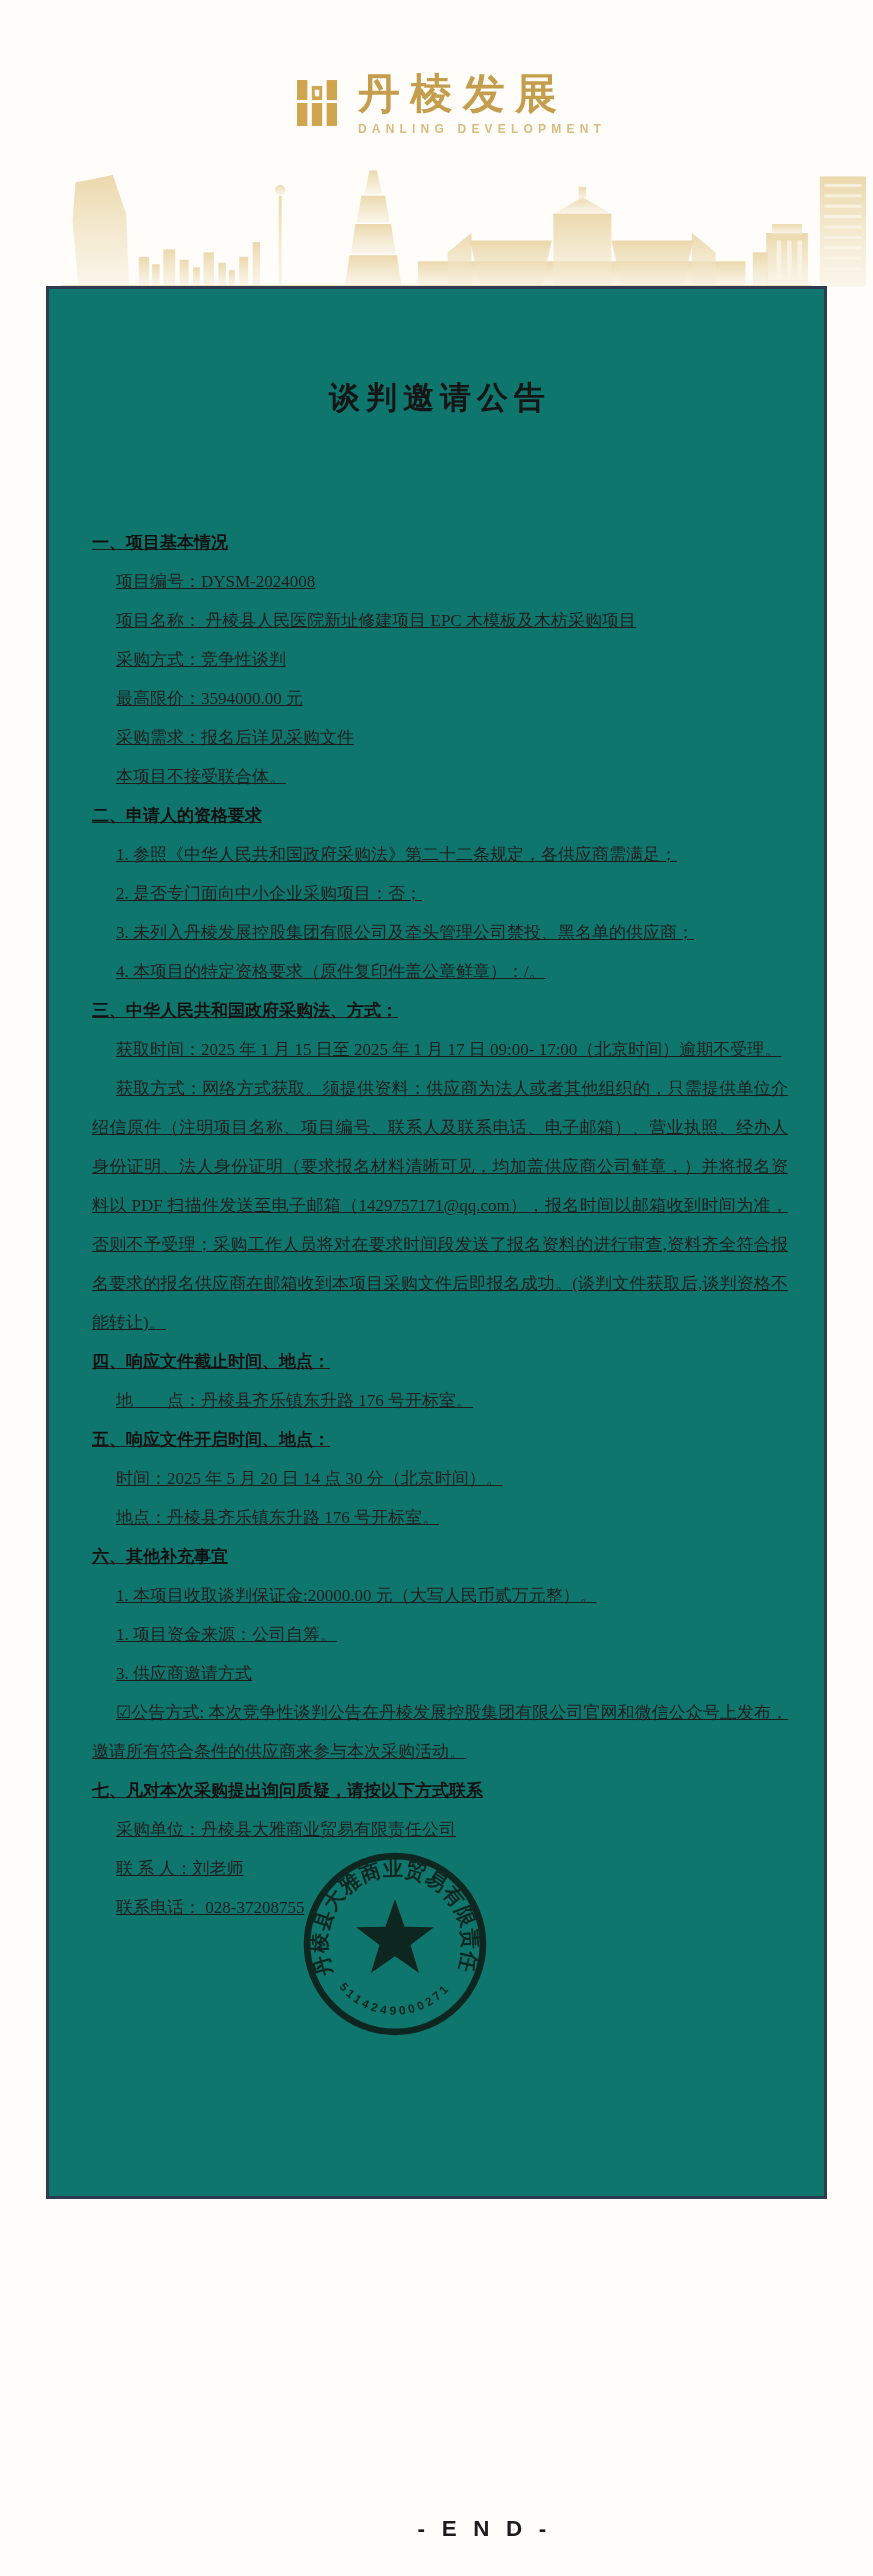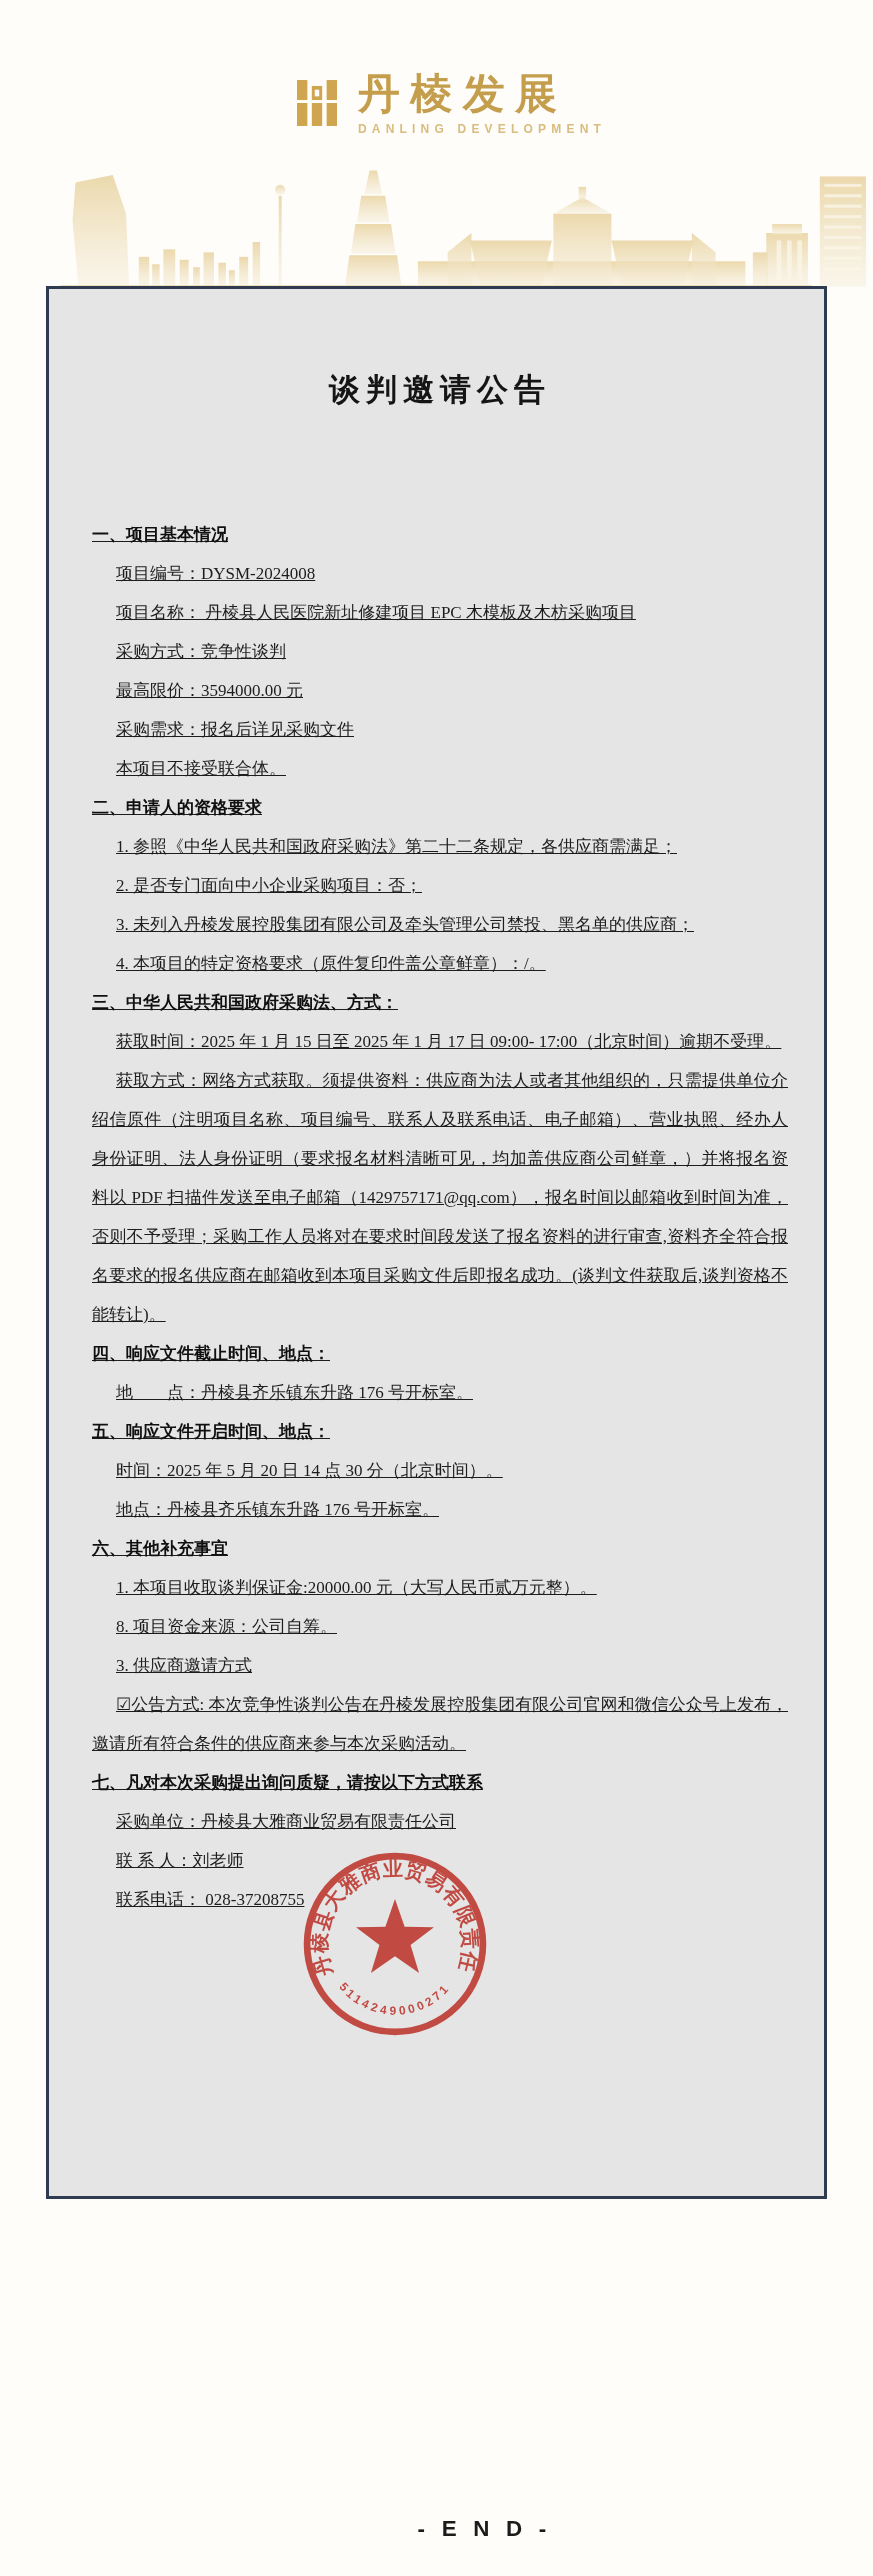--- a/index.html
+++ b/index.html
@@ -13,21 +13,21 @@
   .brand-cn{font-family:"Liberation Serif","DejaVu Serif",serif;font-weight:bold;
             font-size:42px;letter-spacing:10.4px;color:#c59e4d;line-height:1.05;}
   .brand-en{font-family:"Liberation Sans","DejaVu Sans",sans-serif;font-size:12px;
             letter-spacing:5.2px;color:#d9bc7f;margin-top:6px;text-align:left;font-weight:bold;}
 
   
   .skyline{position:absolute;top:169px;left:0;width:873px;height:131px;}
 
   
   .doc-box{position:absolute;left:46px;top:286px;width:781px;height:1913px;box-sizing:border-box;
-           border:3px solid #2f3b50;background:#e5e5e5;padding:8px 36px 0 43px;}
+           border:3px solid #2f3b50;background:#0f766e;padding:16px 36px 0 43px;}
   .doc-title{margin:70px 0 0;text-align:center;font-family:"Liberation Sans","DejaVu Sans",sans-serif;
              font-size:31px;font-weight:bold;color:#151515;letter-spacing:6px;line-height:45px;}
   .doc-body{margin-top:103px;font-size:17px;line-height:39px;color:#1d1d1d;text-decoration:underline;}
   .doc-body .h{font-family:"Liberation Sans","DejaVu Sans",sans-serif;font-weight:bold;color:#101010;}
   .doc-body .p{text-indent:24px;}
   .doc-body .pw{text-indent:24px;text-align:justify;}
 
   
   .stamp{position:absolute;left:300px;top:1849px;width:190px;height:190px;
          opacity:.88;mix-blend-mode:multiply;pointer-events:none;}
@@ -147,21 +147,21 @@
       <div class="h">三、中华人民共和国政府采购法、方式：</div>
       <div class="pw">获取时间：2025 年 1 月 15 日至 2025 年 1 月 17 日 09:00- 17:00（北京时间）逾期不受理。</div>
       <div class="pw">获取方式：网络方式获取。须提供资料：供应商为法人或者其他组织的，只需提供单位介绍信原件（注明项目名称、项目编号、联系人及联系电话、电子邮箱）、营业执照、经办人身份证明、法人身份证明（要求报名材料清晰可见，均加盖供应商公司鲜章，）并将报名资料以 PDF 扫描件发送至电子邮箱（1429757171@qq.com），报名时间以邮箱收到时间为准，否则不予受理；采购工作人员将对在要求时间段发送了报名资料的进行审查,资料齐全符合报名要求的报名供应商在邮箱收到本项目采购文件后即报名成功。(谈判文件获取后,谈判资格不能转让)。</div>
       <div class="h">四、响应文件截止时间、地点：</div>
       <div class="p">地　　点：丹棱县齐乐镇东升路 176 号开标室。</div>
       <div class="h">五、响应文件开启时间、地点：</div>
       <div class="p">时间：2025 年 5 月 20 日 14 点 30 分（北京时间）。</div>
       <div class="p">地点：丹棱县齐乐镇东升路 176 号开标室。</div>
       <div class="h">六、其他补充事宜</div>
       <div class="p">1.  本项目收取谈判保证金:20000.00 元（大写人民币贰万元整）。</div>
-      <div class="p">8.  项目资金来源：公司自筹。</div>
+      <div class="p">1.  项目资金来源：公司自筹。</div>
       <div class="p">3.  供应商邀请方式</div>
       <div class="pw">☑公告方式: 本次竞争性谈判公告在丹棱发展控股集团有限公司官网和微信公众号上发布，邀请所有符合条件的供应商来参与本次采购活动。</div>
       <div class="h">七、凡对本次采购提出询问质疑，请按以下方式联系</div>
       <div class="p">采购单位：丹棱县大雅商业贸易有限责任公司</div>
       <div class="p">联 系 人：刘老师</div>
       <div class="p">联系电话： 028-37208755</div>
     </div>
   </main>
 
   <div class="stamp">

